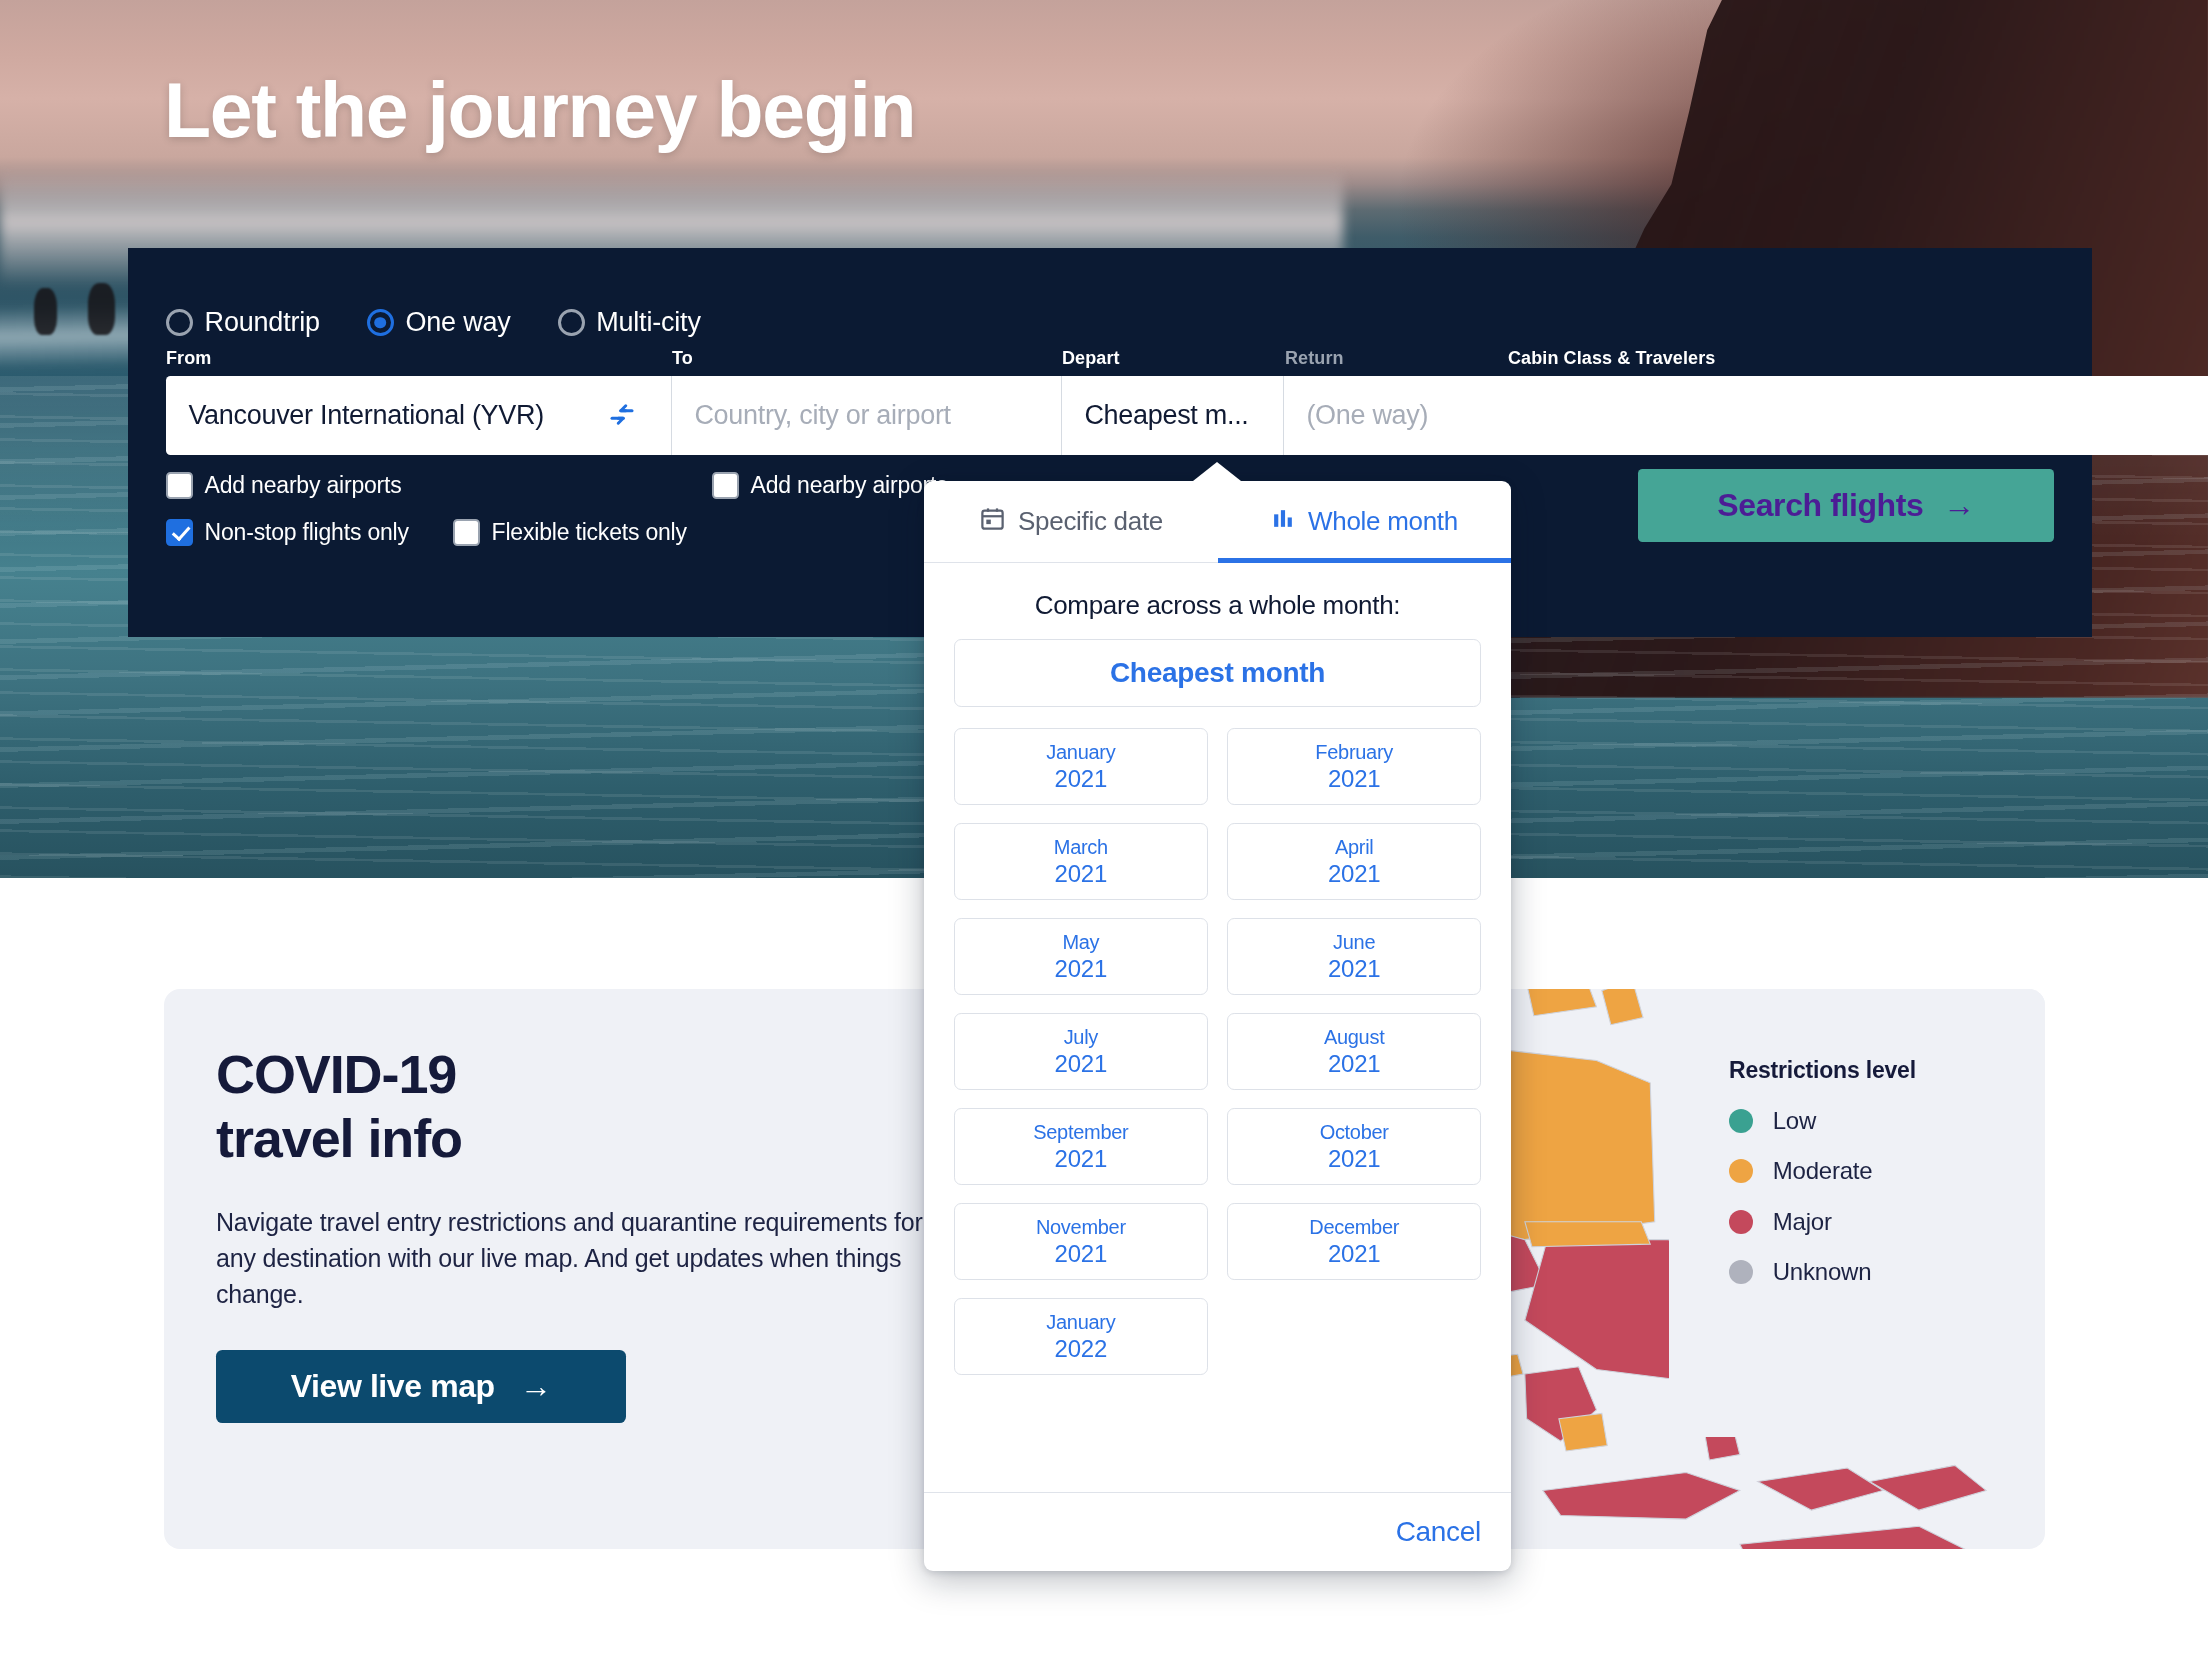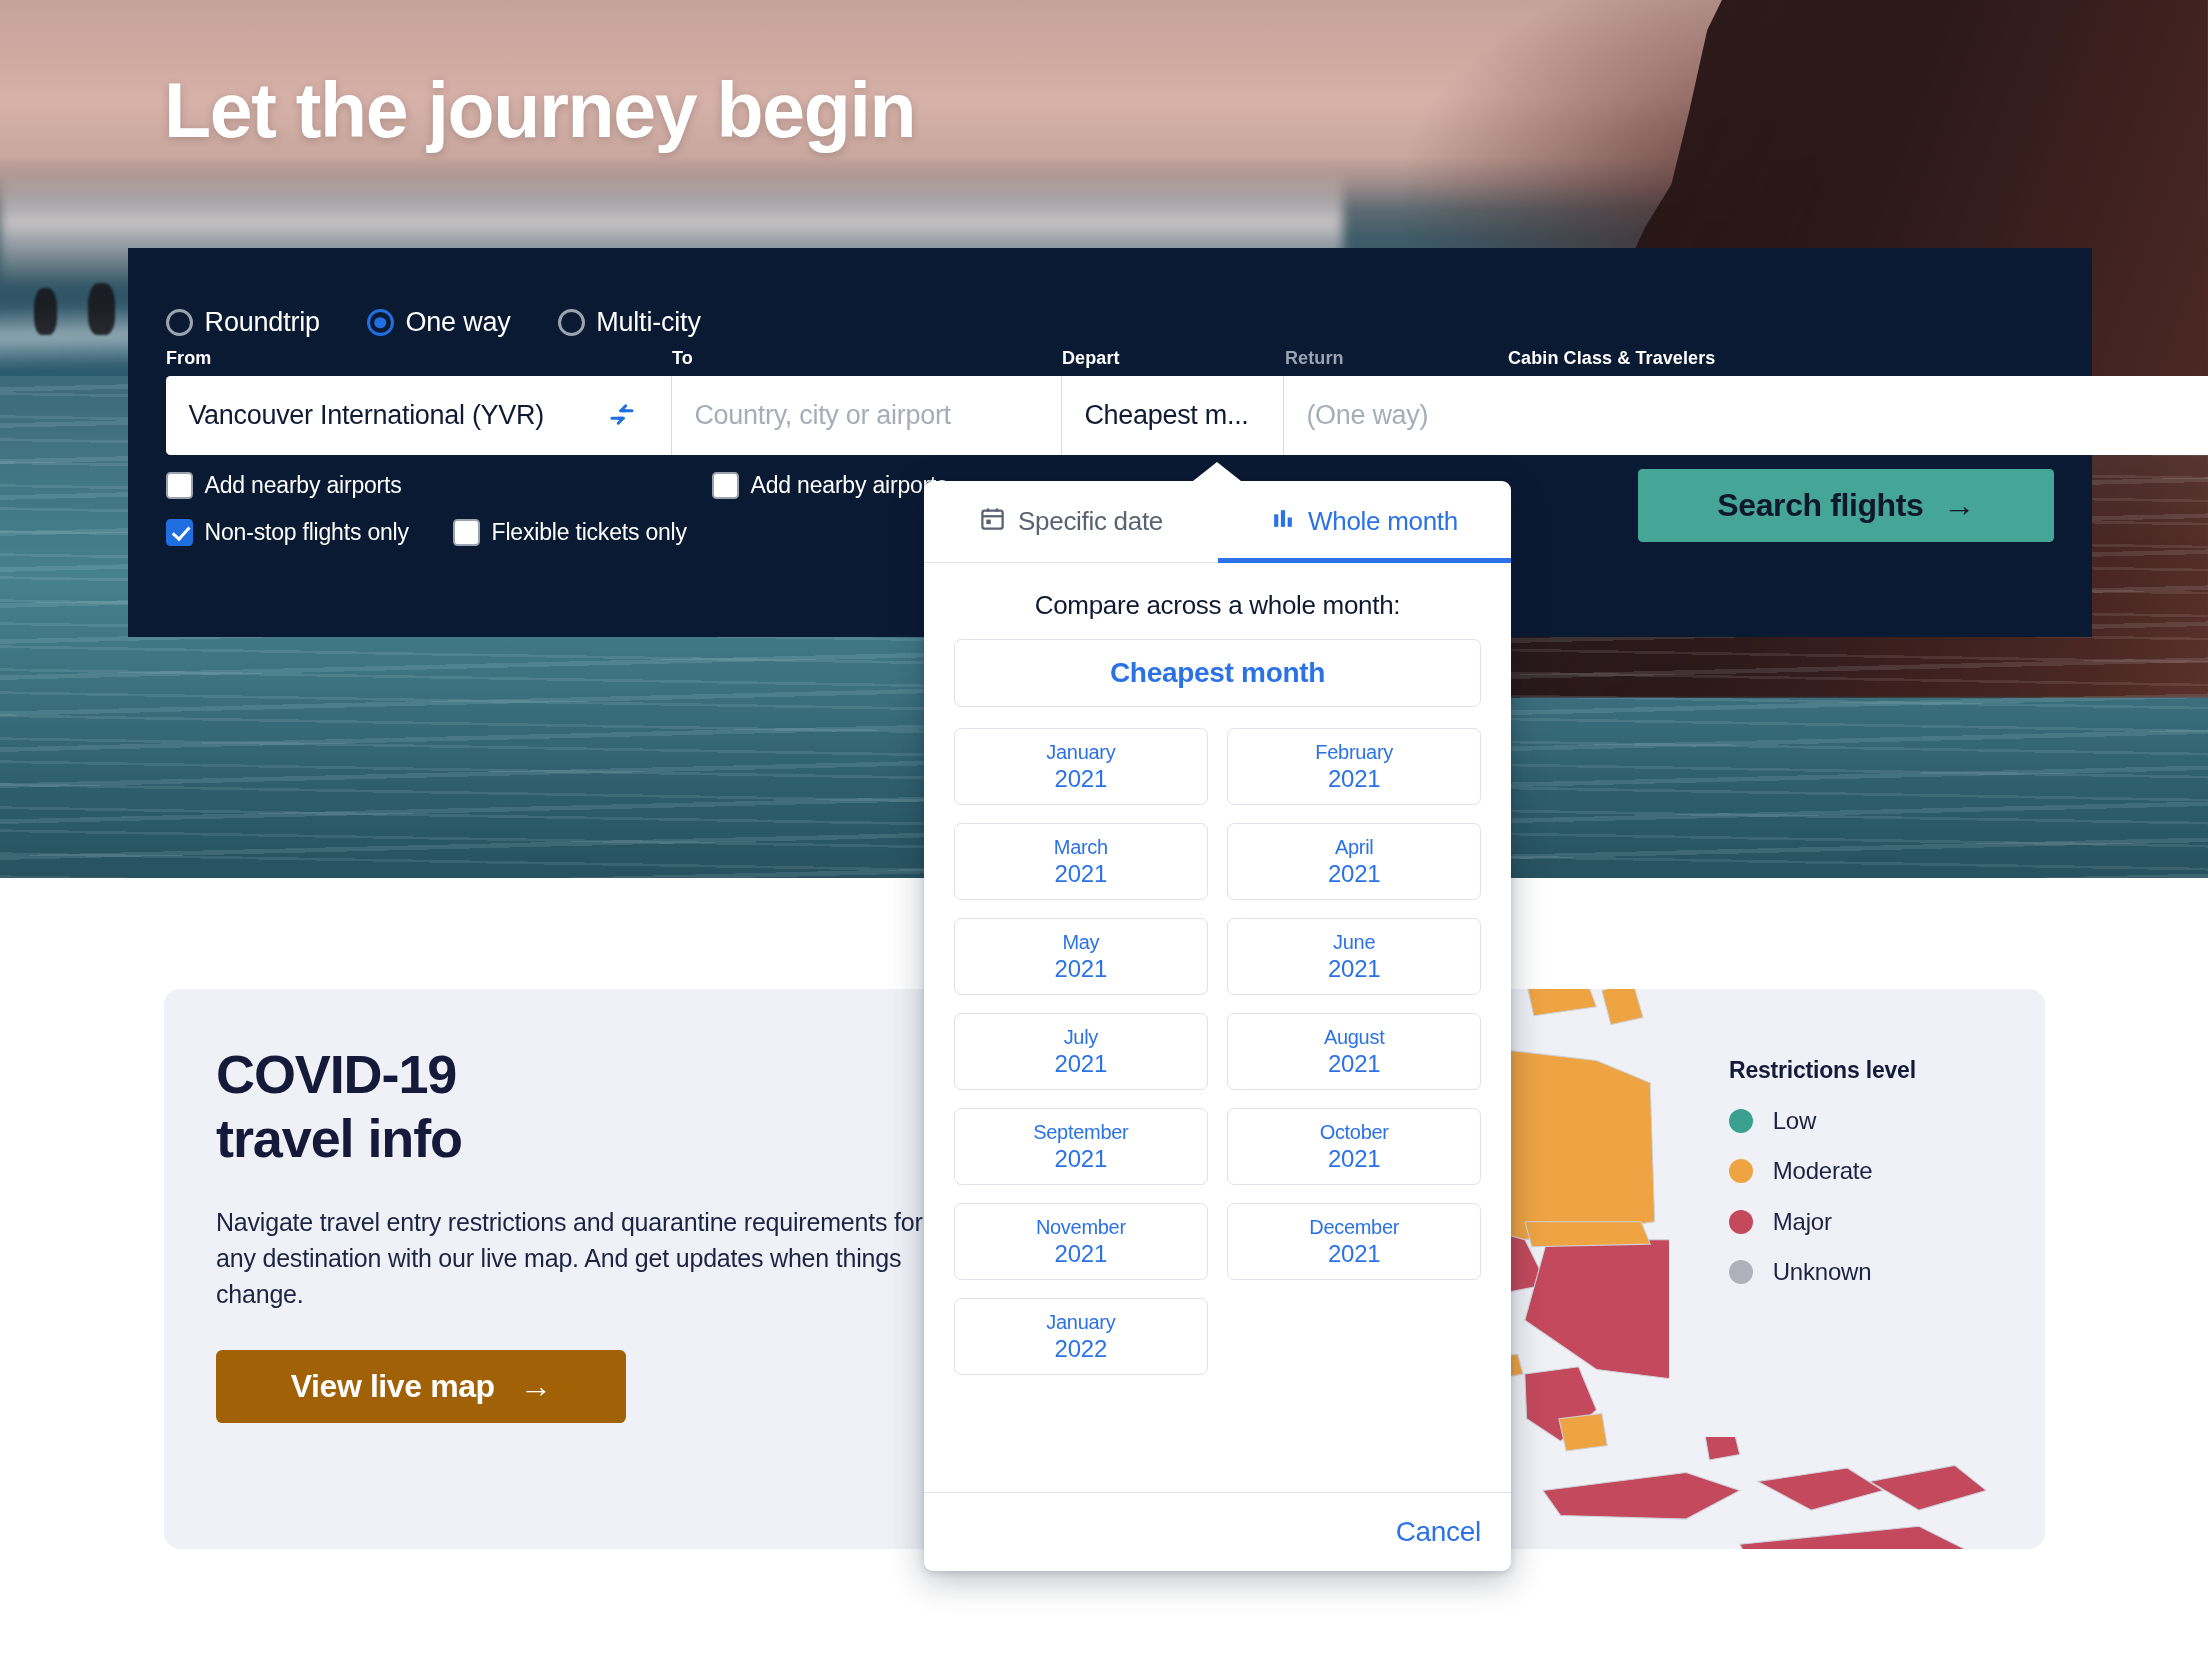--- a/index.html
+++ b/index.html
@@ -93,21 +93,21 @@
   .checks-row { position: absolute; left: 38px; top: 224px; }
   .chk-line { display: flex; align-items: center; margin-bottom: 19.7px; }
   .chk-item { display: flex; align-items: center; gap: 11.6px; cursor: pointer; }
   .cbox { width: 27px; height: 27px; border-radius: 4.5px; border: 2.7px solid #9aa3b0; background: #fff; flex: none; position: relative; }
   .cbox.on { background: #1f6fe0; border-color: #1f6fe0; }
   .cbox.on::after { content:""; position:absolute; left:8px; top:2.7px; width:7.2px; height:14.3px; border:solid #fff; border-width: 0 3.6px 3.6px 0; transform: rotate(42deg); }
   .chk-item span { color: #fff; font-size: 23px; letter-spacing: -0.2px; }
 
   .btn-search {
     position: absolute; right: 38px; top: 221px; width: 416px; height: 73px;
-    background: #45a596; border: none; border-radius: 4.5px; color: #0f172a;
+    background: #45a596; border: none; border-radius: 4.5px; color: #4c1d95;
     font-size: 32px; font-weight: 700; letter-spacing: -0.4px; cursor: pointer;
     display: flex; align-items: center; justify-content: center; gap: 19.7px;
     font-family: "Liberation Sans", sans-serif;
   }
 
   
   .dropdown {
     position: absolute; left: 924px; top: 481px; width: 587px; height: 1090px;
     background: #ffffff; border-radius: 9px; z-index: 60;
     box-shadow: 0 9px 34px rgba(10,20,40,.28), 0 1.8px 7.2px rgba(10,20,40,.14);
@@ -138,21 +138,21 @@
 
   
   .covid-card {
     position: absolute; left: 164px; top: 989px; width: 1881px; height: 560px;
     background: #eff1f6; border-radius: 16px; overflow: hidden;
   }
   .covid-left { position: absolute; left: 52px; top: 54px; width: 743px; }
   .covid-h { font-size: 54px; font-weight: 700; color: #151a3a; letter-spacing: -1.1px; line-height: 1.18; }
   .covid-p { margin-top: 34px; font-size: 25px; color: #1d2343; line-height: 1.44; letter-spacing: -0.2px; width: 708px; }
   .btn-map {
-    margin-top: 38px; width: 410px; height: 73px; background: #a16207; border: none; border-radius: 6.3px;
+    margin-top: 38px; width: 410px; height: 73px; background: #0c4a6e; border: none; border-radius: 6.3px;
     color: #fff; font-size: 32px; font-weight: 700; letter-spacing: -0.4px; cursor: pointer;
     display: flex; align-items: center; justify-content: center; gap: 25px; font-family: "Liberation Sans", sans-serif;
   }
   .map-area { position: absolute; left: 949px; top: 0; right: 0; bottom: 0; }
   .map-area svg { position: absolute; left: -54px; top: -36px; width: 1075px; height: 627px; }
   .legend { position: absolute; right: 56px; top: 68px; width: 260px; }
   .legend-title { font-size: 23px; font-weight: 700; color: #151a3a; letter-spacing: -0.2px; margin-bottom: 23px; }
   .legend-row { display: flex; align-items: center; gap: 19.7px; margin-bottom: 22.4px; }
   .legend-dot { width: 24px; height: 24px; border-radius: 50%; flex: none; }
   .legend-label { font-size: 24px; color: #1d2343; letter-spacing: -0.2px; }

